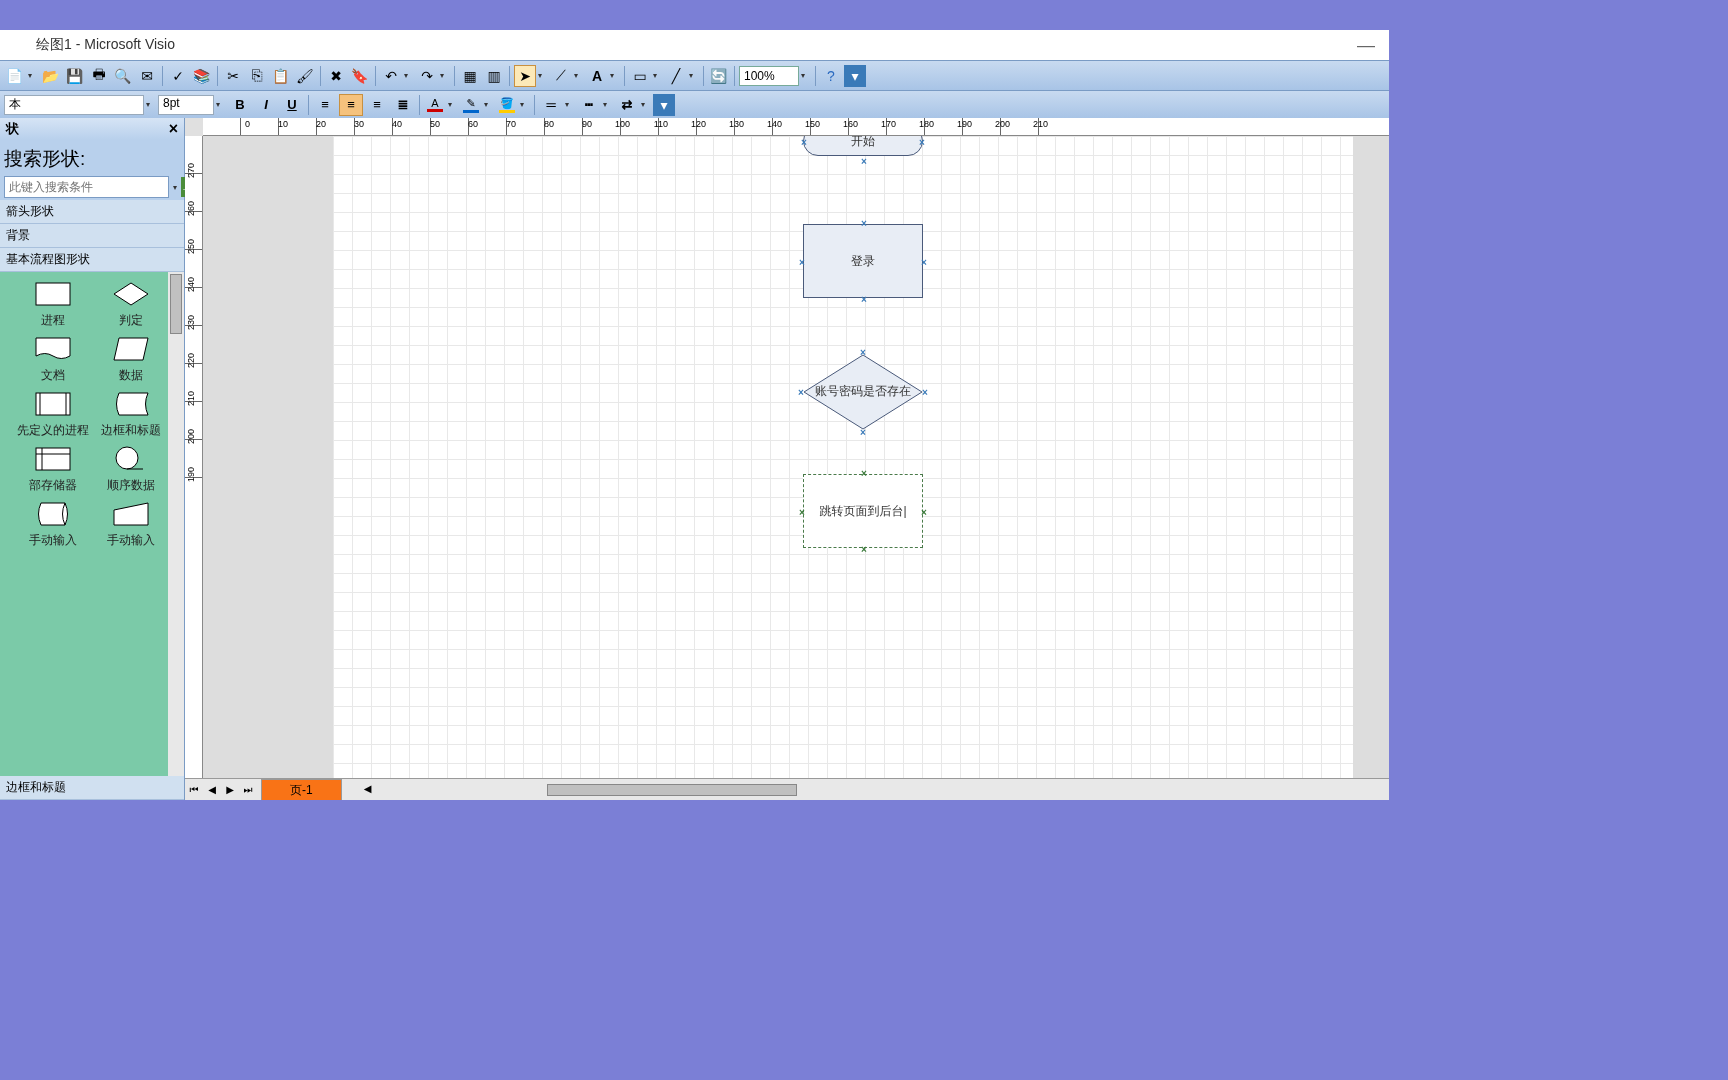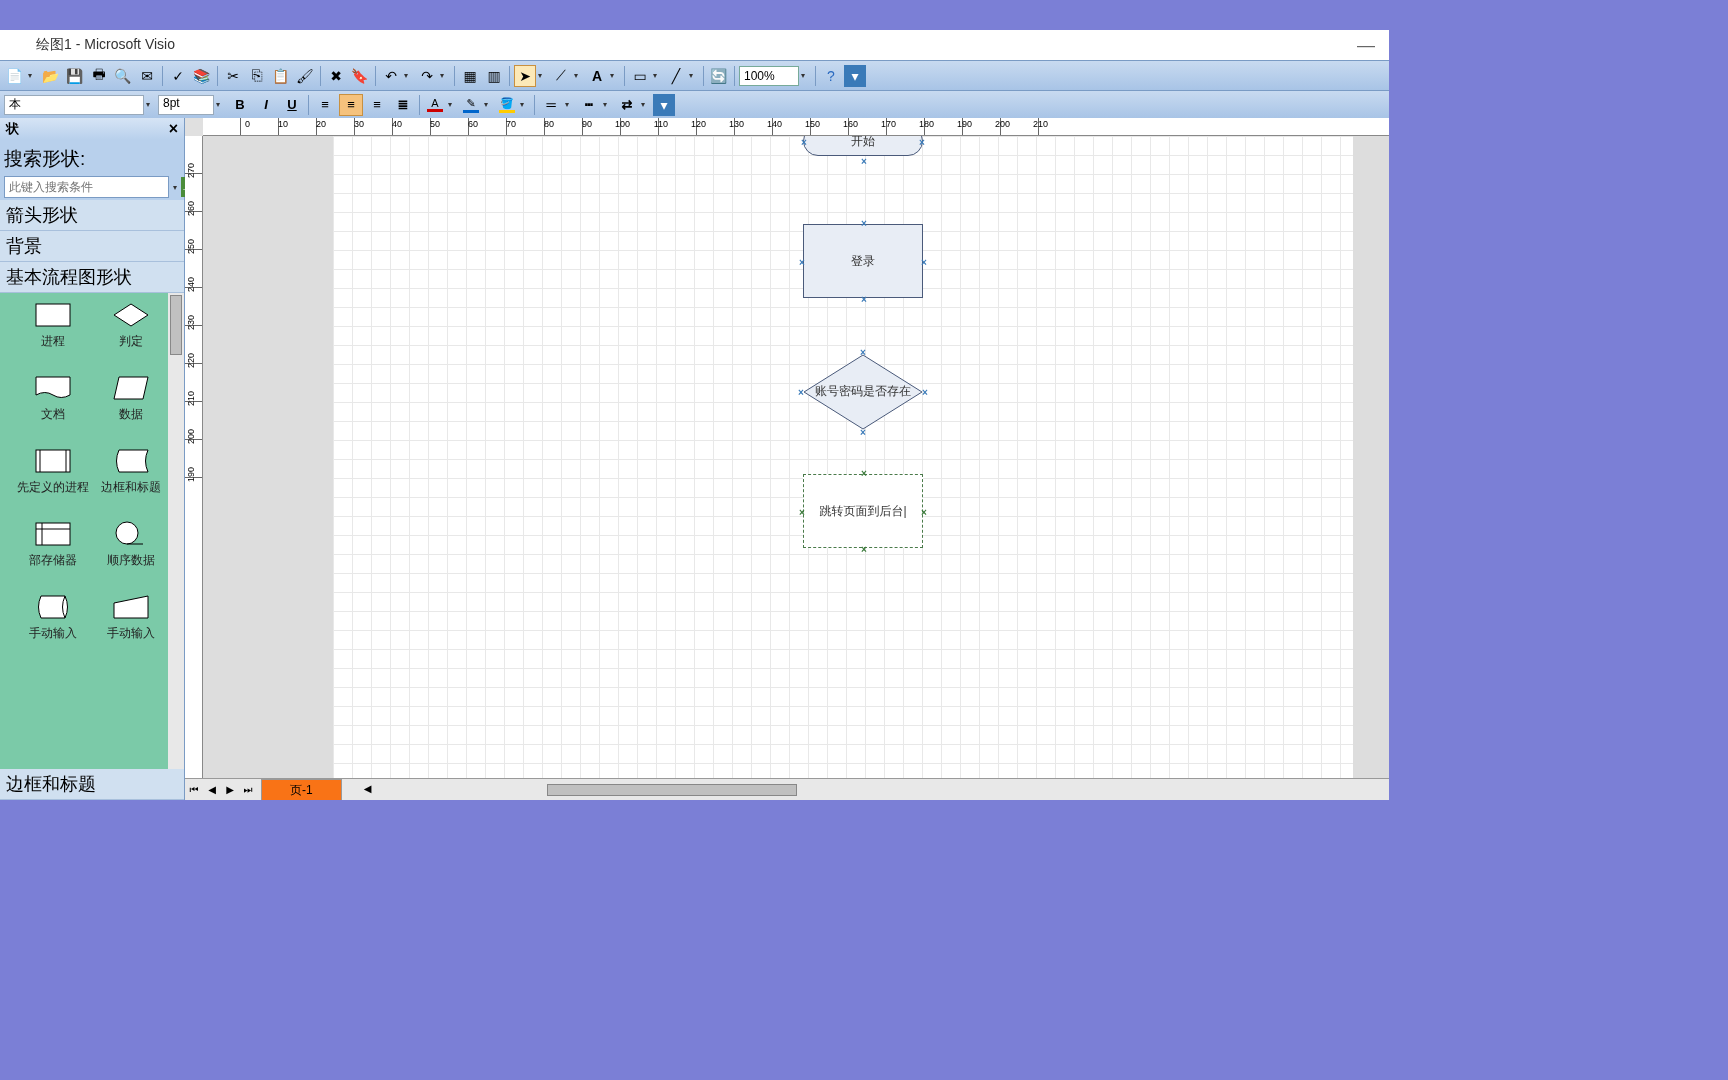--- a/index.html
+++ b/index.html
@@ -24,22 +24,22 @@
 .color-swatch { width: 22px; height: 18px; display: flex; flex-direction: column; align-items: center; justify-content: center; }
 .color-bar { width: 16px; height: 3px; }
 .main-area { flex: 1; display: flex; overflow: hidden; }
 .shapes-panel { width: 185px; background: #b8d0ec; display: flex; flex-direction: column; border-right: 1px solid #7a9bc4; }
 .panel-header { height: 22px; background: linear-gradient(#d6e4f5, #b8d0ec); display: flex; align-items: center; padding: 0 6px; font-size: 13px; font-weight: bold; }
 .panel-close { margin-left: auto; font-size: 16px; font-weight: bold; cursor: default; }
 .search-label { padding: 6px 4px 2px; font-size: 19px; }
 .search-row { display: flex; align-items: center; padding: 2px 4px; gap: 4px; }
 .search-input { flex: 1; height: 22px; border: 1px solid #7a9bc4; font-size: 12px; padding: 0 4px; color: #666; }
 .search-go { width: 20px; height: 20px; background: #4a8c3a; color: #fff; display: flex; align-items: center; justify-content: center; font-size: 12px; }
-.category-item { padding: 3px 6px; font-size: 18px; background: #d0e0f0; border-bottom: 1px solid #a8c0dc; cursor: default; }
-.shapes-grid { flex: 1; background: #7bcaa8; padding: 8px 16px; display: grid; grid-template-columns: 1fr 1fr; gap: 24px 4px; overflow-y: auto; align-content: start; position: relative; }
+.category-item { padding: 3px 6px; font-size: 12px; background: #d0e0f0; border-bottom: 1px solid #a8c0dc; cursor: default; }
+.shapes-grid { flex: 1; background: #7bcaa8; padding: 8px 16px; display: grid; grid-template-columns: 1fr 1fr; gap: 6px 4px; overflow-y: auto; align-content: start; position: relative; }
 .shapes-scroll { position: absolute; right: 0; top: 0; bottom: 0; width: 16px; background: #e8e8e8; }
 .scroll-thumb-v { position: absolute; left: 2px; right: 2px; top: 2px; height: 60px; background: #c0c0c0; border: 1px solid #888; }
 .shape-cell { display: flex; flex-direction: column; align-items: center; gap: 4px; cursor: default; }
 .shape-icon { width: 40px; height: 28px; display: flex; align-items: center; justify-content: center; }
 .shape-label { font-size: 12px; color: #222; text-align: center; }
 .canvas-wrap { flex: 1; display: flex; flex-direction: column; background: #e0e0e0; position: relative; }
 .ruler-h { height: 18px; background: #fff; border-bottom: 1px solid #888; position: relative; margin-left: 18px; font-size: 9px; overflow: hidden; }
 .ruler-h-inner { position: absolute; left: 0; top: 0; height: 100%; display: flex; }
 .ruler-tick { width: 38px; border-right: 1px solid #666; height: 100%; position: relative; }
 .ruler-tick span { position: absolute; right: -10px; top: 1px; font-size: 9px; }

